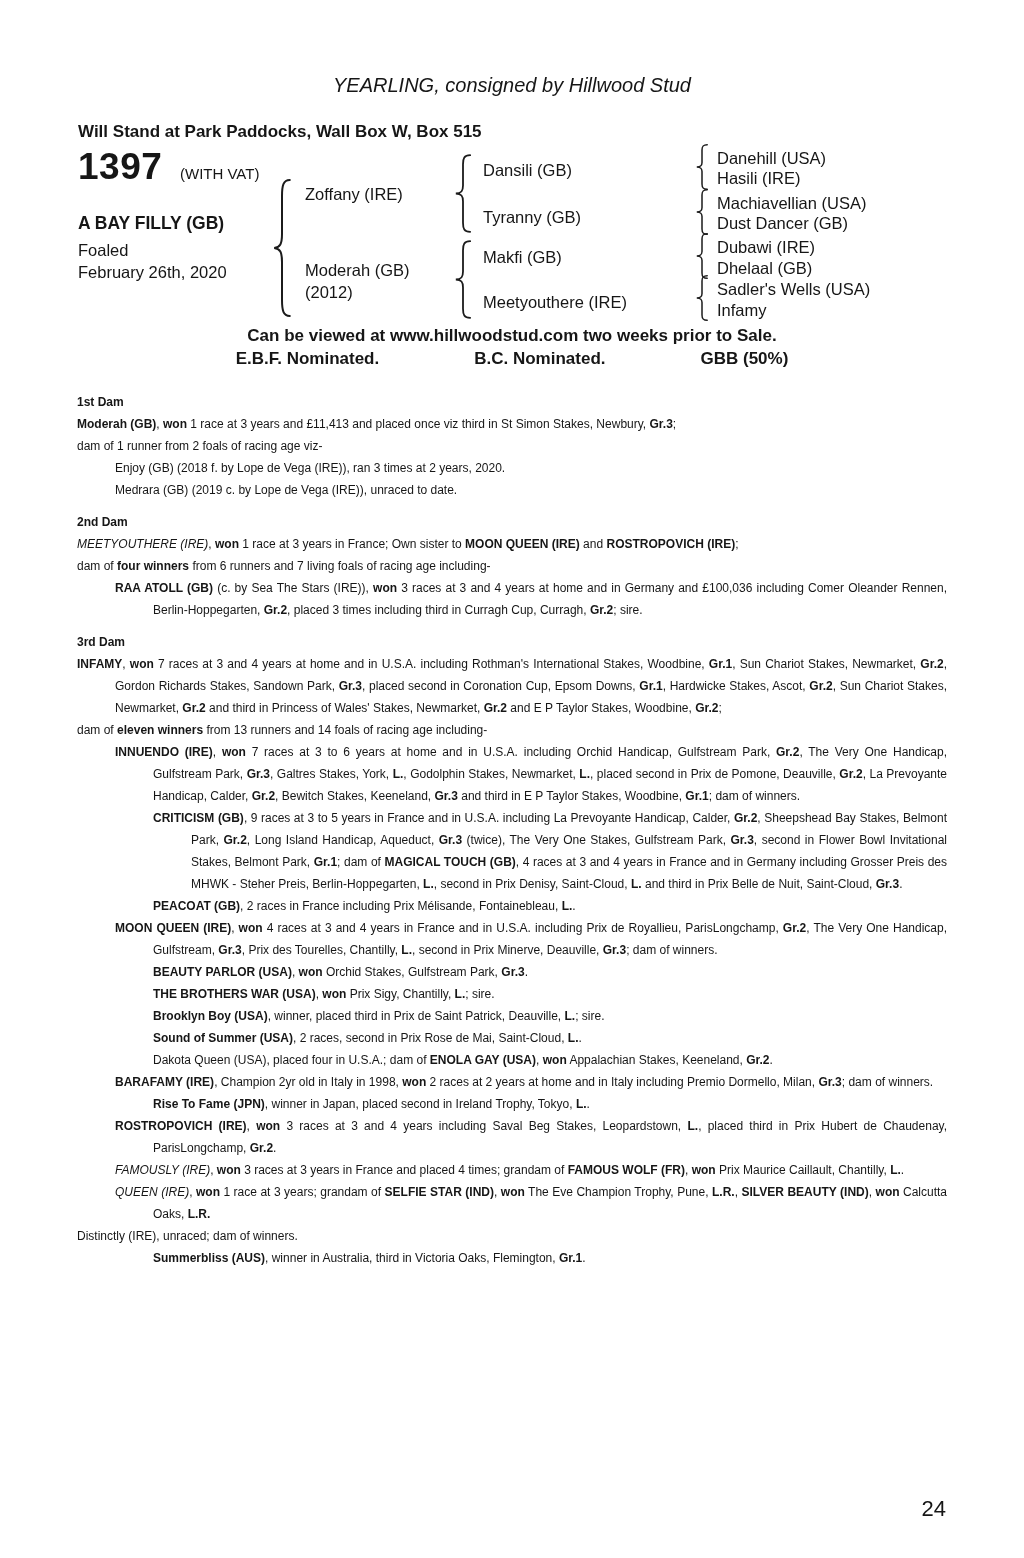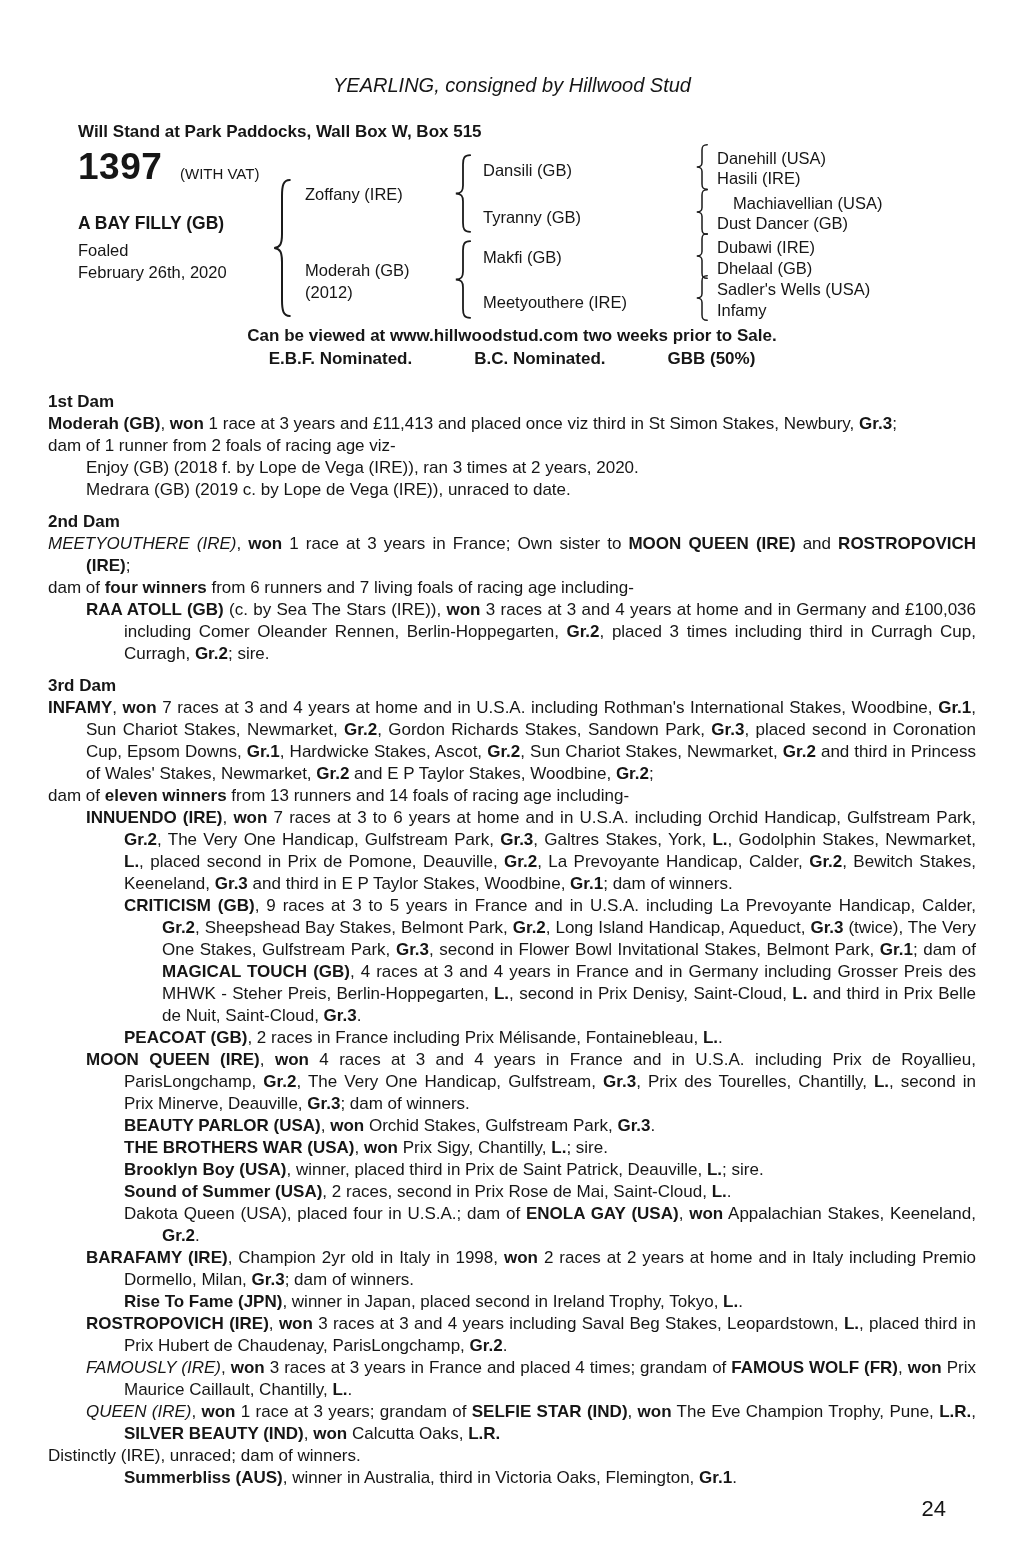--- a/index.html
+++ b/index.html
@@ -23,21 +23,21 @@
   .ped-name { font-size:16.5px; }
   .pos-sire { top:173px; left:305px; }
   .pos-dam { top:249px; left:305px; }
   .pos-damyr { top:271px; left:305px; }
   .pos-ss { top:149px; left:483px; }
   .pos-sd { top:196px; left:483px; }
   .pos-ds { top:236px; left:483px; }
   .pos-dd { top:281px; left:483px; }
   .pos-sss { top:137px; left:717px; }
   .pos-ssd { top:157px; left:717px; }
-  .pos-sds { top:182px; left:733px; }
+  .pos-sds { top:182px; left:717px; }
   .pos-sdd { top:202px; left:717px; }
   .pos-dss { top:226px; left:717px; }
   .pos-dsd { top:247px; left:717px; }
   .pos-dds { top:268px; left:717px; }
   .pos-ddd { top:289px; left:717px; }
 
   .brace { position:absolute; overflow:visible; }
   .brace path { fill:none; stroke:#1b1b1b; stroke-linecap:round; }
   .brace-main { left:270px; top:166px; width:24px; height:140px; }
   .brace-main path { stroke-width:2; }
@@ -46,26 +46,26 @@
   .brace-s path, .brace-d path { stroke-width:1.8; }
   .brace-ss { left:694px; top:132px; width:16px; height:46px; }
   .brace-sd { left:694px; top:177px; width:16px; height:46px; }
   .brace-ds { left:694px; top:221px; width:16px; height:46px; }
   .brace-dd { left:694px; top:263px; width:16px; height:46px; }
   .brace-ss path, .brace-sd path, .brace-ds path, .brace-dd path { stroke-width:1.5; }
 
   .viewing { top:314px; left:0; width:100%; text-align:center;
     font-weight:bold; font-size:17px; }
   .nominations { position:absolute; top:337px; left:0; width:100%;
-    display:flex; justify-content:center; gap:62px;
+    display:flex; justify-content:center; gap:95px;
     font-weight:bold; font-size:17px; }
 
   
   .dams { position:absolute; top:379px; left:0; width:100%;
-    padding:0 48px; font-size:17px; line-height:22px;
+    padding:0 77px; font-size:12px; line-height:22px;
     text-align:justify; }
   .dam-heading { font-weight:bold; margin-top:10px; }
   .dams > .dam-heading:first-child { margin-top:0; }
   .ped-para { margin:0; }
   .ped-para.indent-0 { padding-left:38px;  text-indent:-38px; }
   .ped-para.indent-1 { padding-left:76px;  text-indent:-38px; }
   .ped-para.indent-2 { padding-left:114px; text-indent:-38px; }
   .b { font-weight:bold; }
   .i { font-style:italic; }
 

